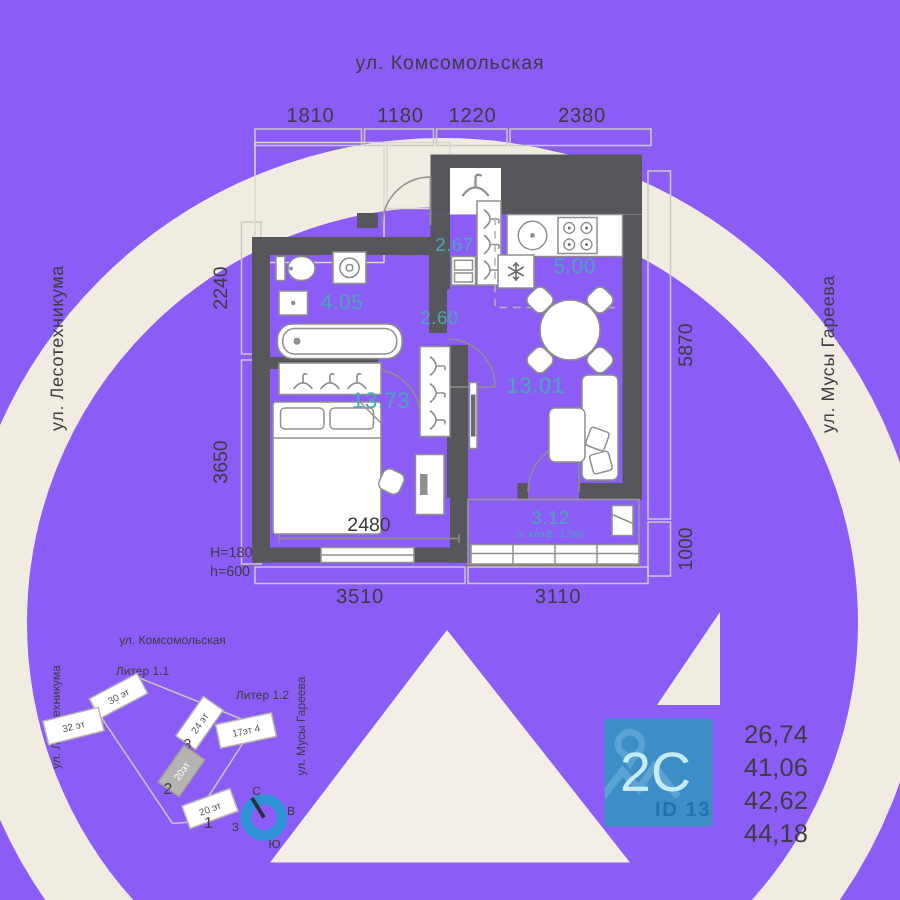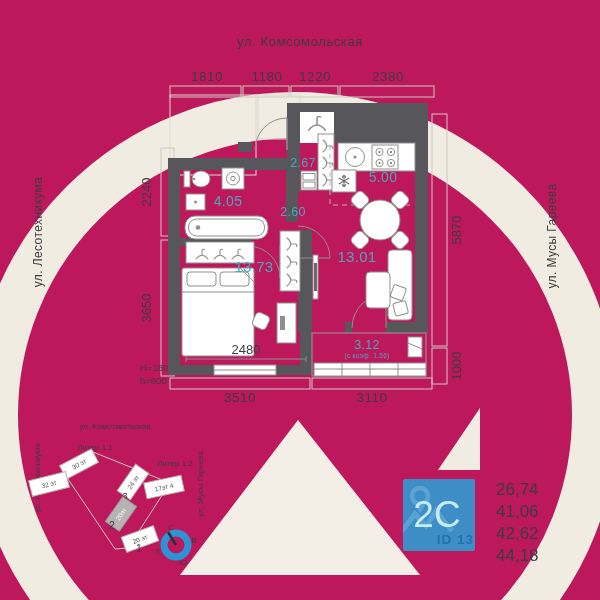--- a/index.html
+++ b/index.html
@@ -1,16 +1,16 @@
 <!DOCTYPE html>
 <html><head>
 <meta charset="utf-8">
 <style>
   html,body{margin:0;padding:0;background:#fff;width:600px;height:600px;overflow:hidden;}
-  .canvas{position:relative;width:600px;height:600px;background:#be185d;}
+  .canvas{position:relative;width:600px;height:600px;background:#8b5cf6;}
   svg text{font-family:"Liberation Sans","DejaVu Sans",sans-serif;fill:#3C3C41;}
   .dim{font-size:13.5px;letter-spacing:.5px;}
   .dim-sm{font-size:13px;}
   .street{font-size:13px;letter-spacing:.6px;fill:#3C3C41;}
   .street-side{font-size:12px;letter-spacing:.4px;}
   .area{fill:#4BA6BC;letter-spacing:.3px;}
   .mm{font-size:8px;fill:#3C3C41;}
   .mmb{font-size:6.5px;fill:#55555a;}
   .fix{fill:#fff;stroke:#8F8F8D;stroke-width:1;}
   .wall{fill:#57565A;}

